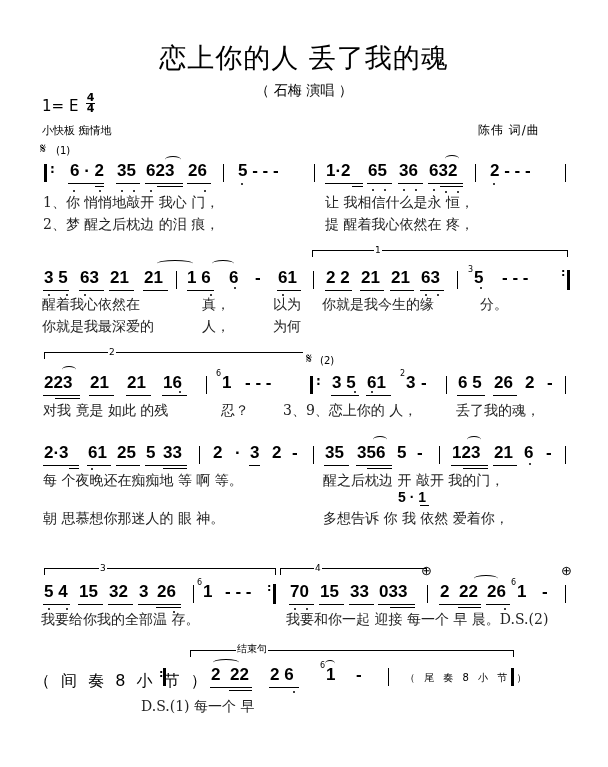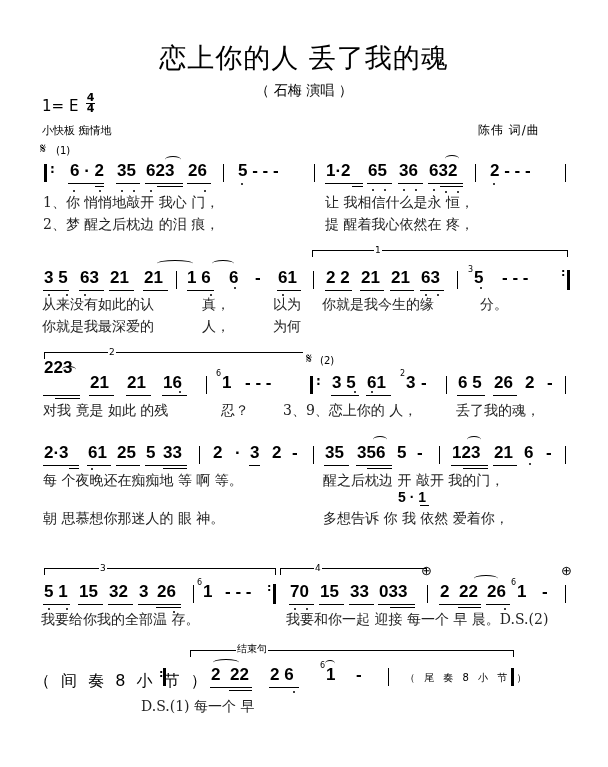--- a/index.html
+++ b/index.html
@@ -127,35 +127,35 @@
 <div class="uline" style="left:420px;top:290px;width:24px;"></div>
 <div class="dot" style="left:425px;top:294px;"></div>
 <div class="dot" style="left:437px;top:294px;"></div>
 <div class="bar" style="left:457px;top:271px;height:18px;"></div>
 <div class="abs" style="left:468px;top:265px;font-size:8px;">3</div>
 <div class="abs note" style="left:474px;top:268px;">5</div>
 <div class="dot" style="left:480px;top:287px;"></div>
 <div class="abs note" style="left:502px;top:268px;">- - -</div>
 <div class="abs" style="left:561px;top:266px;font-size:11px;font-weight:bold;">:</div>
 <div class="thick" style="left:567px;top:270px;height:20px;"></div>
-<div class="abs lyric" style="left:42px;top:296px;">从来没有如此的认</div>
+<div class="abs lyric" style="left:42px;top:296px;">醒着我心依然在</div>
 <div class="abs lyric" style="left:42px;top:318px;">你就是我最深爱的</div>
 <div class="abs lyric" style="left:202px;top:296px;">真，</div>
 <div class="abs lyric" style="left:202px;top:318px;">人，</div>
 <div class="abs lyric" style="left:273px;top:296px;">以为</div>
 <div class="abs lyric" style="left:273px;top:318px;">为何</div>
 <div class="abs lyric" style="left:322px;top:296px;">你就是我今生的缘</div>
 <div class="abs lyric" style="left:480px;top:296px;">分。</div>
 
 <div class="bracket" style="left:44px;top:352px;width:258px;border-right:none;"></div>
 <div class="blabel" style="left:108px;top:347px;">2</div>
 <div class="segno" style="left:306px;top:350px;">𝄋</div>
 <div class="abs small" style="left:320px;top:355px;">(2)</div>
 <div class="arc" style="left:62px;top:366px;width:14px;"></div>
-<div class="abs note" style="left:44px;top:358px;">223</div>
+<div class="abs note" style="left:44px;top:373px;">223</div>
 <div class="abs note" style="left:90px;top:373px;">21</div>
 <div class="abs note" style="left:127px;top:373px;">21</div>
 <div class="abs note" style="left:163px;top:373px;">16</div>
 <div class="uline" style="left:43px;top:395px;width:37px;"></div>
 <div class="uline" style="left:55px;top:398px;width:25px;"></div>
 <div class="uline" style="left:89px;top:395px;width:25px;"></div>
 <div class="uline" style="left:126px;top:395px;width:25px;"></div>
 <div class="uline" style="left:162px;top:395px;width:25px;"></div>
 <div class="dot" style="left:179px;top:391px;"></div>
 <div class="bar" style="left:206px;top:376px;height:18px;"></div>
@@ -232,21 +232,21 @@
 <div class="abs lyric" style="left:43px;top:510px;">朝 思慕想你那迷人的  眼      神。</div>
 <div class="abs lyric" style="left:323px;top:510px;">多想告诉 你 我  依然 爱着你，</div>
 
 <div class="bracket" style="left:44px;top:568px;width:230px;"></div>
 <div class="blabel" style="left:99px;top:563px;">3</div>
 <div class="bracket" style="left:280px;top:568px;width:146px;border-right:none;"></div>
 <div class="blabel" style="left:314px;top:563px;">4</div>
 <div class="coda" style="left:421px;top:563px;">⊕</div>
 <div class="coda" style="left:561px;top:563px;">⊕</div>
 
-<div class="abs note" style="left:44px;top:582px;">5 1</div>
+<div class="abs note" style="left:44px;top:582px;">5 4</div>
 <div class="abs note" style="left:79px;top:582px;">15</div>
 <div class="abs note" style="left:109px;top:582px;">32</div>
 <div class="abs note" style="left:139px;top:582px;">3</div>
 <div class="abs note" style="left:157px;top:582px;">26</div>
 <div class="uline" style="left:43px;top:604px;width:27px;"></div>
 <div class="uline" style="left:78px;top:604px;width:25px;"></div>
 <div class="uline" style="left:108px;top:604px;width:25px;"></div>
 <div class="uline" style="left:138px;top:604px;width:43px;"></div>
 <div class="uline" style="left:156px;top:607px;width:25px;"></div>
 <div class="dot" style="left:48px;top:608px;"></div>

